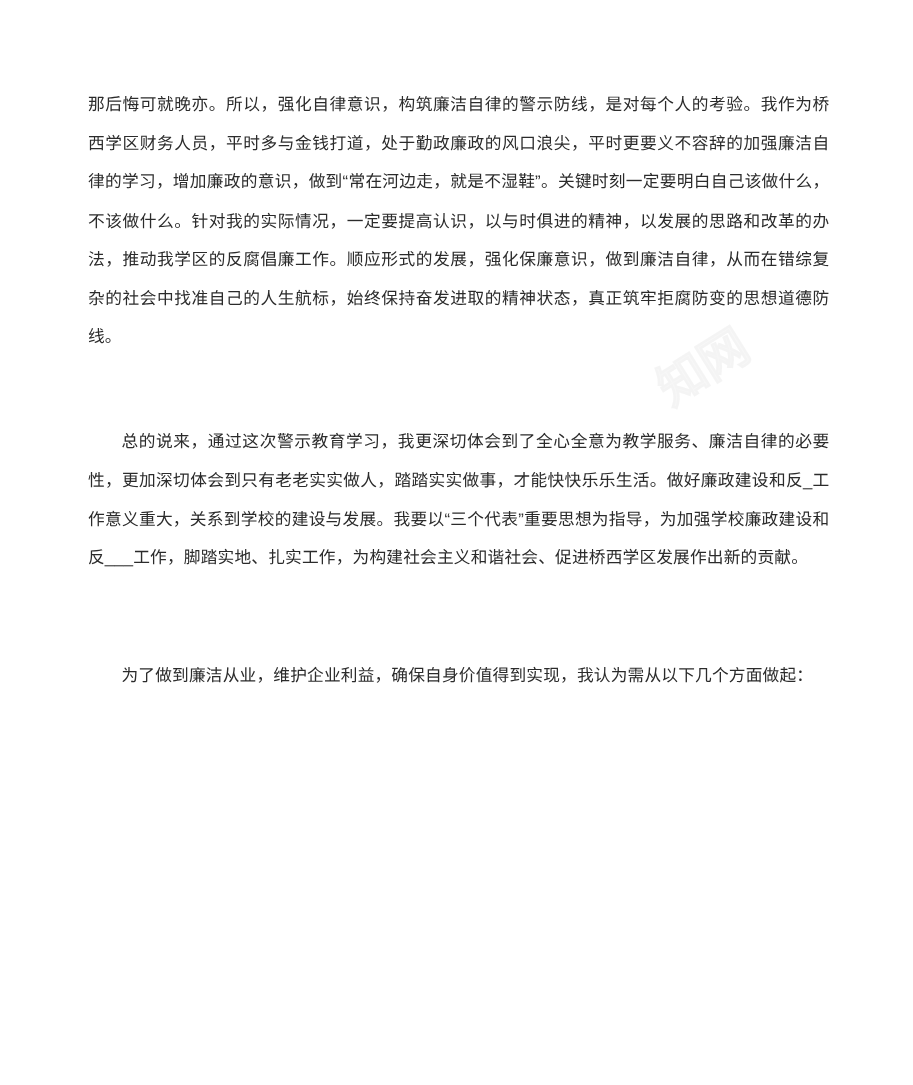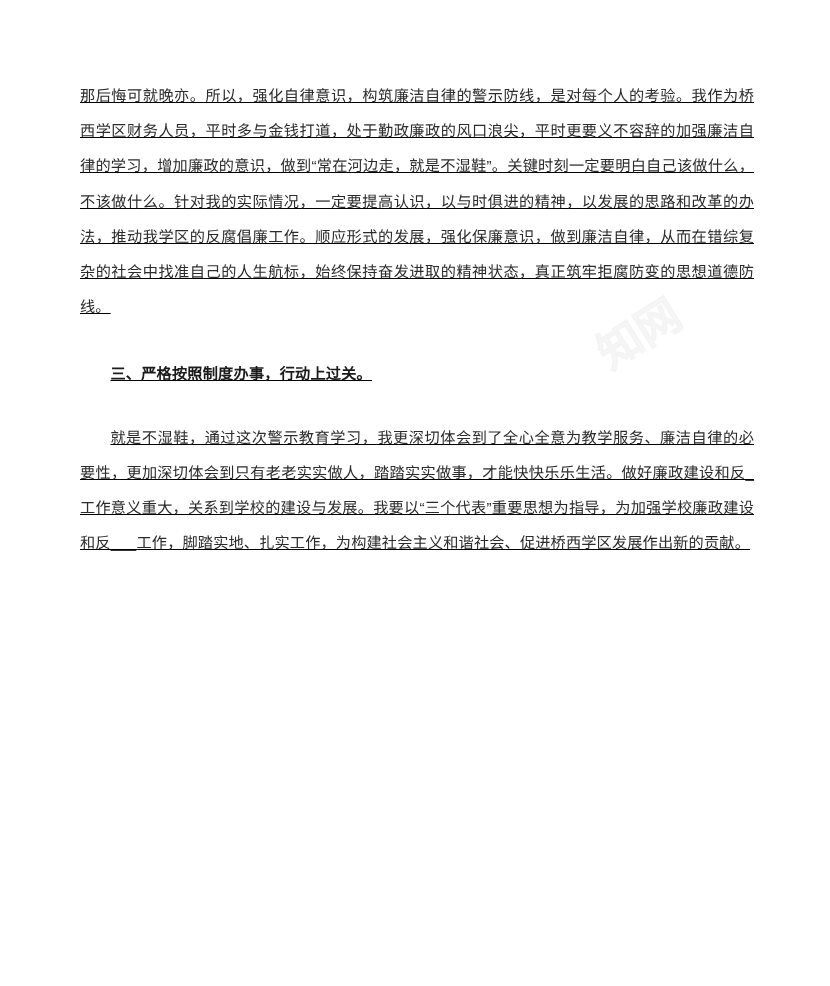--- a/index.html
+++ b/index.html
@@ -14,21 +14,20 @@
     height: 986px;
     background: #ffffff;
     overflow: hidden;
     box-sizing: border-box;
   }
   .content {
     position: absolute;
     left: 80px;
     top: 78px;
     width: 674px;
-    text-decoration: underline;
   }
   .para {
     font-family: "Liberation Sans", "DejaVu Sans", sans-serif;
     font-size: 15.2px;
     line-height: 35.2px;
     color: #2b2b2b;
     text-align: justify;
     text-justify: inter-ideograph;
     margin: 0;
     letter-spacing: 0.15px;
@@ -85,29 +84,29 @@
   <div class="watermark">
     <div class="watermark-text">知网</div>
   </div>
 
   <div class="content">
 
     <p class="para">那后悔可就晚亦。所以，强化自律意识，构筑廉洁自律的警示防线，是对每个人的考验。我作为桥西学区财务人员，平时多与金钱打道，处于勤政廉政的风口浪尖，平时更要义不容辞的加强廉洁自律的学习，增加廉政的意识，做到“常在河边走，就是不湿鞋”。关键时刻一定要明白自己该做什么，不该做什么。针对我的实际情况，一定要提高认识，以与时俱进的精神，以发展的思路和改革的办法，推动我学区的反腐倡廉工作。顺应形式的发展，强化保廉意识，做到廉洁自律，从而在错综复杂的社会中找准自己的人生航标，始终保持奋发进取的精神状态，真正筑牢拒腐防变的思想道德防线。</p>
 
     <div class="gap-lg"></div>
 
-    <p class="heading">三、严格按照制度办事，行动上过关。</p>
 
     <div class="gap-md"></div>
 
-    <p class="para indent">就是不湿鞋，通过这次警示教育学习，我更深切体会到了全心全意为教学服务、廉洁自律的必要性，更加深切体会到只有老老实实做人，踏踏实实做事，才能快快乐乐生活。做好廉政建设和反_工作意义重大，关系到学校的建设与发展。我要以“三个代表”重要思想为指导，为加强学校廉政建设和反___工作，脚踏实地、扎实工作，为构建社会主义和谐社会、促进桥西学区发展作出新的贡献。</p>
+    <p class="para indent">总的说来，通过这次警示教育学习，我更深切体会到了全心全意为教学服务、廉洁自律的必要性，更加深切体会到只有老老实实做人，踏踏实实做事，才能快快乐乐生活。做好廉政建设和反_工作意义重大，关系到学校的建设与发展。我要以“三个代表”重要思想为指导，为加强学校廉政建设和反___工作，脚踏实地、扎实工作，为构建社会主义和谐社会、促进桥西学区发展作出新的贡献。</p>
 
     <div class="gap-md"></div>
 
 
     <div class="gap-sm"></div>
 
 
     <div class="gap-sm"></div>
 
+    <p class="para indent">为了做到廉洁从业，维护企业利益，确保自身价值得到实现，我认为需从以下几个方面做起：</p>
 
   </div>
 </div>
 
 </body></html>

